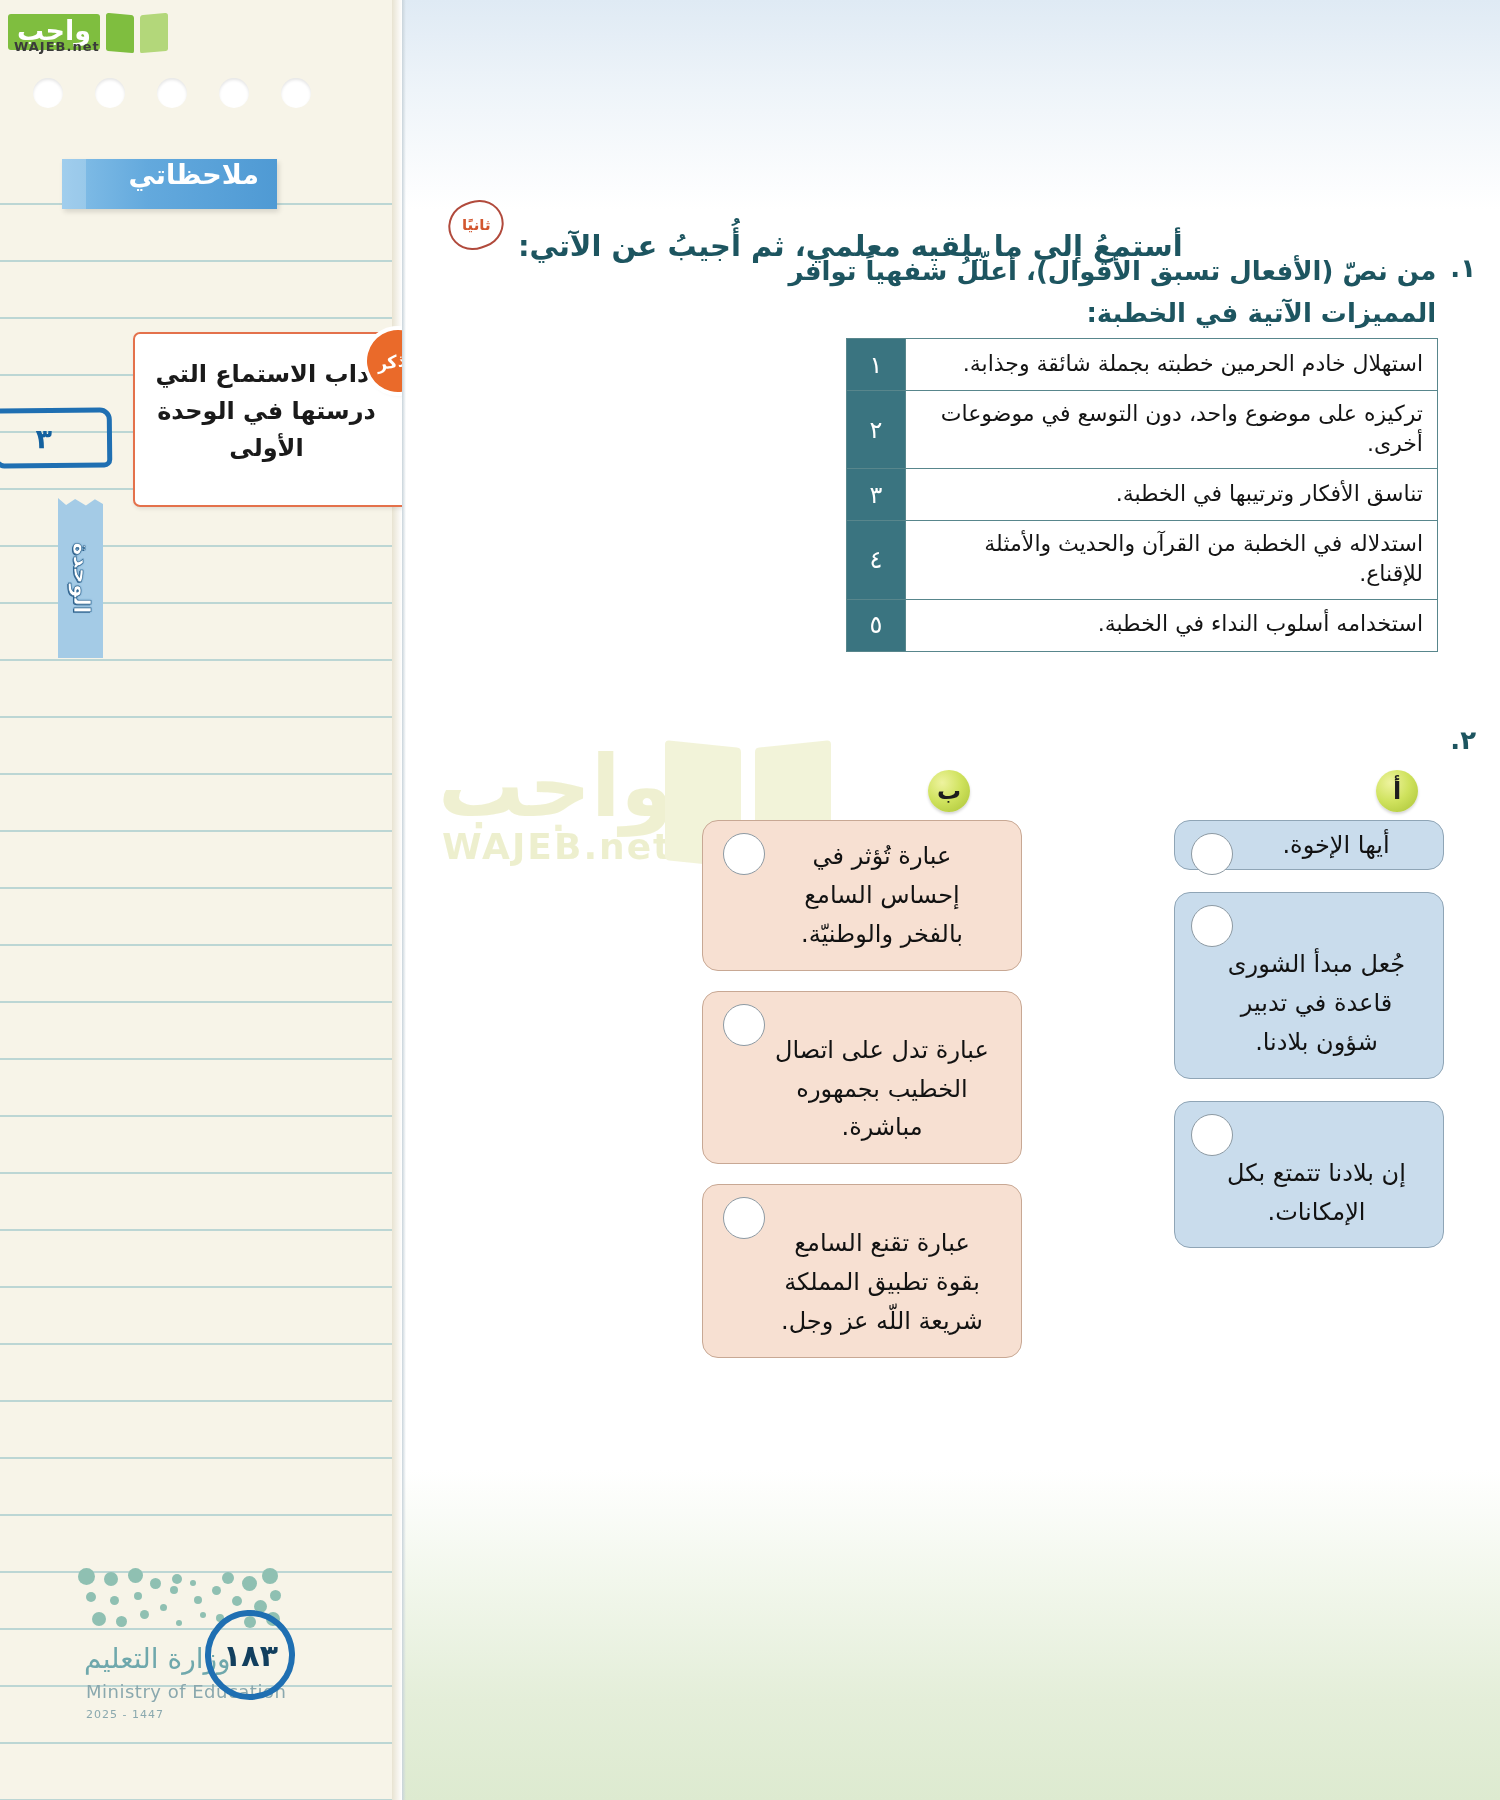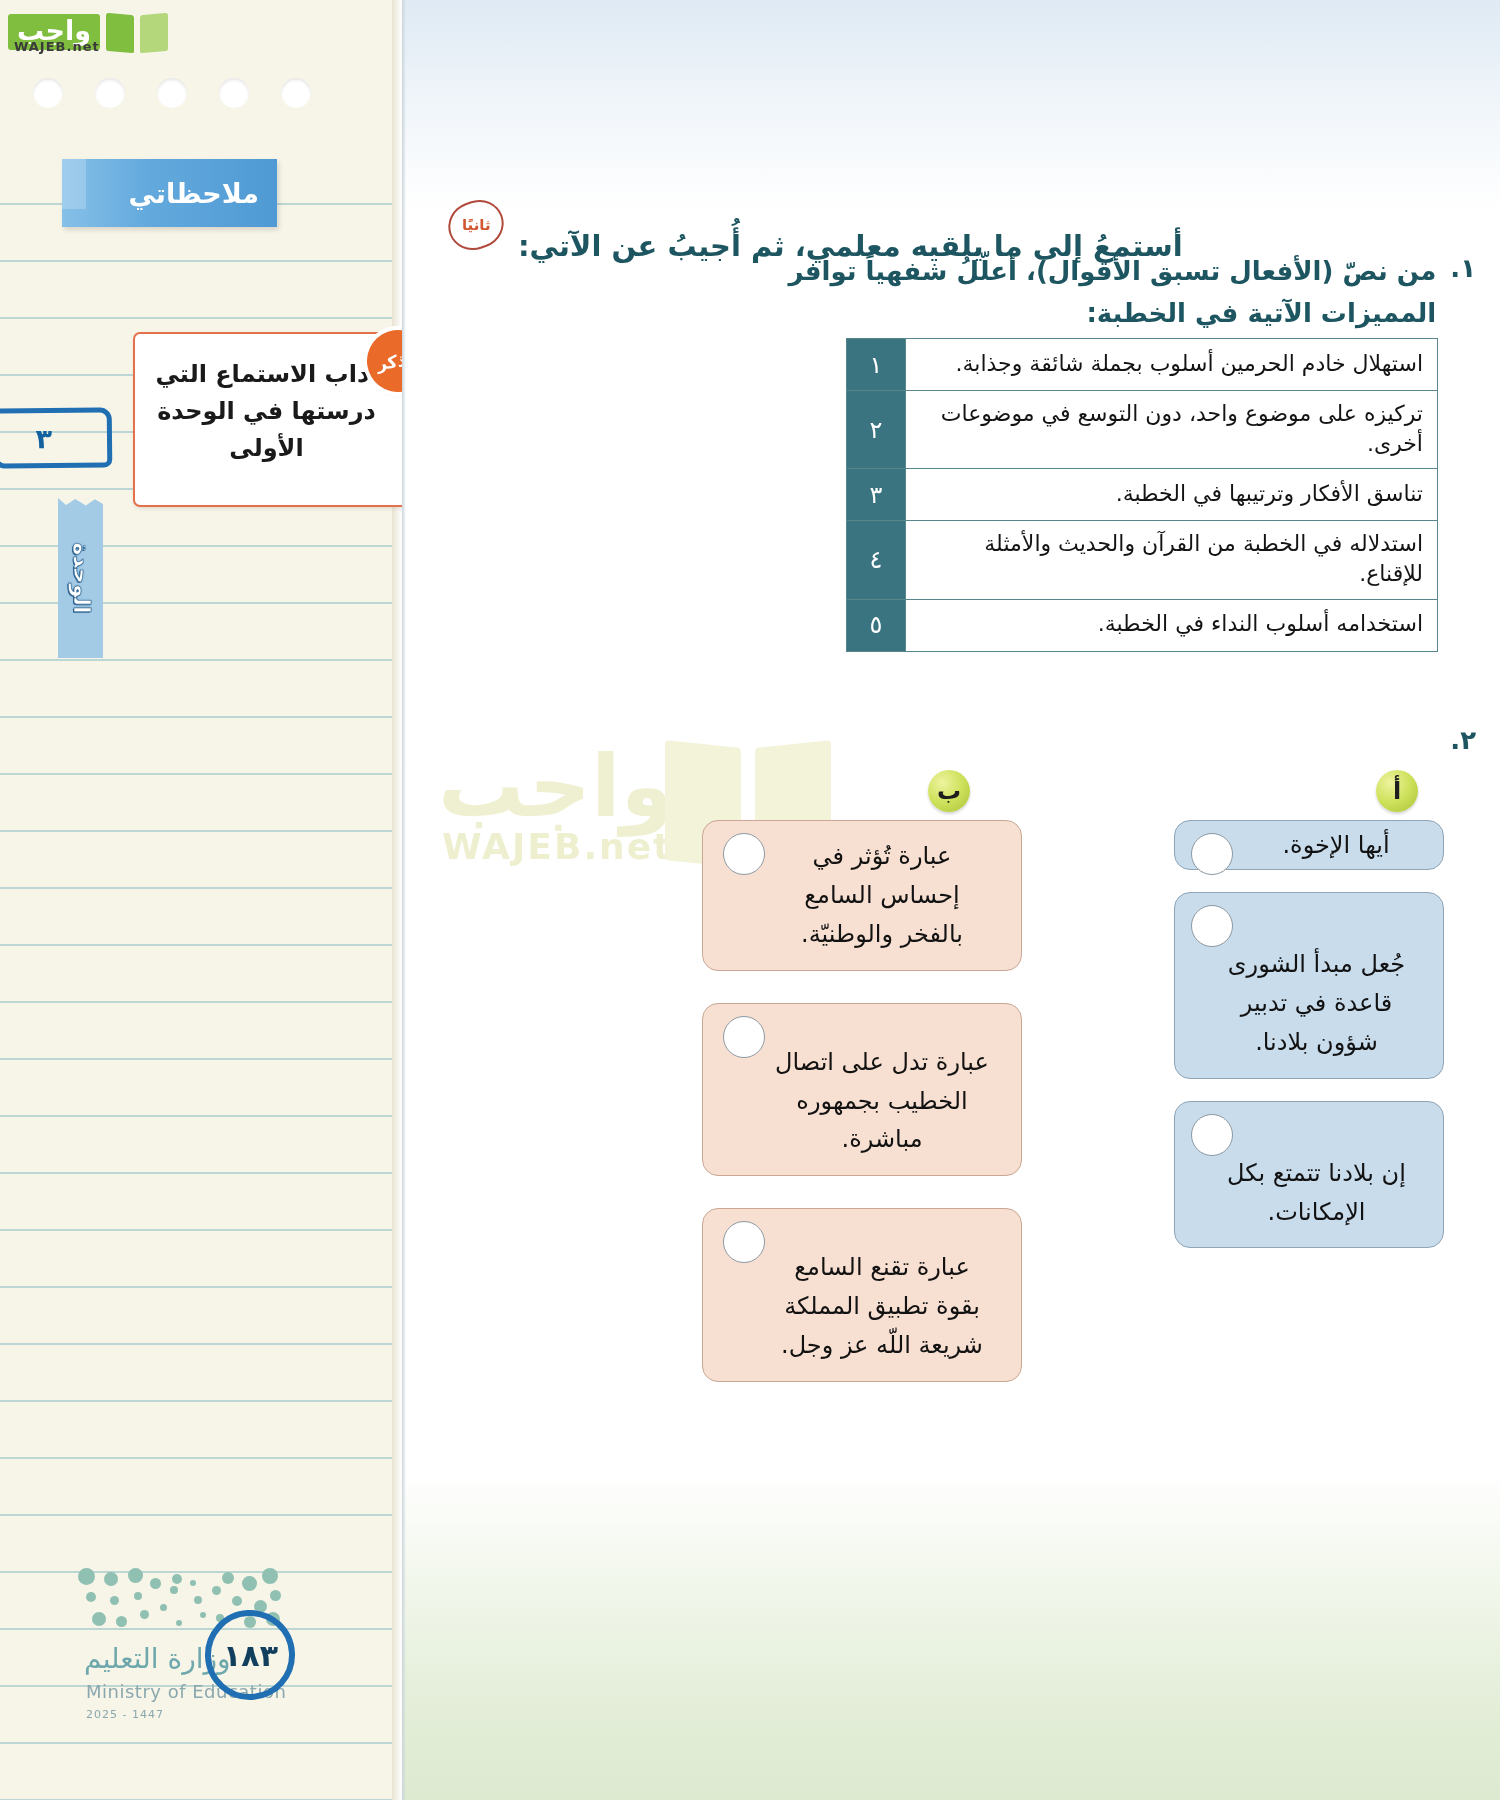--- a/index.html
+++ b/index.html
@@ -102,23 +102,23 @@
     background: #7fbe3f;
     border-radius: 3px 3px 2px 2px;
   }
   #wajeb-logo .wj-book .pg.l { left: 0; transform: skewY(5deg); }
   #wajeb-logo .wj-book .pg.r { right: 0; transform: skewY(-5deg); background:#b3d77a; }
 
   
   #notes-tab {
     position: absolute;
     left: 62px; top: 159px;
-    width: 215px; height: 68px;
+    width: 215px; height: 50px;
     background: linear-gradient(to left, #4f9ad4 0%, #63a9dd 60%, #86c0e8 100%);
-    display: flex; align-items: center; justify-content: flex-end;
+    display: flex; align-items: flex-start; justify-content: flex-end;
     padding-right: 18px;
     box-sizing: border-box;
     box-shadow: 2px 3px 5px rgba(0,0,0,0.13);
   }
   #notes-tab .tab-left-strip {
     position: absolute; left: 0; top: 0;
     width: 24px; height: 50px;
     background: rgba(255,255,255,0.22);
   }
   #notes-tab .tab-label {
@@ -443,21 +443,21 @@
   }
   #col-head-a { right: 82px; top: 770px; }
   #col-head-b { right: 530px; top: 770px; }
 
   
   .match-col {
     position: absolute;
     display: flex; flex-direction: column;
   }
   #col-a { right: 56px; top: 820px; width: 270px; gap: 22px; }
-  #col-b { right: 478px; top: 820px; width: 320px; gap: 32px; }
+  #col-b { right: 478px; top: 820px; width: 320px; gap: 20px; }
 
   .match-card {
     position: relative;
     box-sizing: border-box;
     border-radius: 16px;
     border: 1.3px solid #9aa6ad;
     direction: rtl;
     display: flex;
     align-items: center;
     justify-content: flex-end;
@@ -607,21 +607,21 @@
     <div id="q1">
       <div class="q-line">
         <span class="q-num">١.</span>
         <span class="q-body">من نصّ (الأفعال تسبق الأقوال)، أعلّلُ شفهياً توافر المميزات الآتية في الخطبة:</span>
       </div>
     </div>
 
     <table id="features-table">
       <tbody>
         <tr>
-          <td class="txt">استهلال خادم الحرمين أسلوب بجملة شائقة وجذابة.</td>
+          <td class="txt">استهلال خادم الحرمين خطبته بجملة شائقة وجذابة.</td>
           <td class="idx">١</td>
         </tr>
         <tr>
           <td class="txt">تركيزه على موضوع واحد، دون التوسع في موضوعات أخرى.</td>
           <td class="idx">٢</td>
         </tr>
         <tr>
           <td class="txt">تناسق الأفكار وترتيبها في الخطبة.</td>
           <td class="idx">٣</td>
         </tr>

